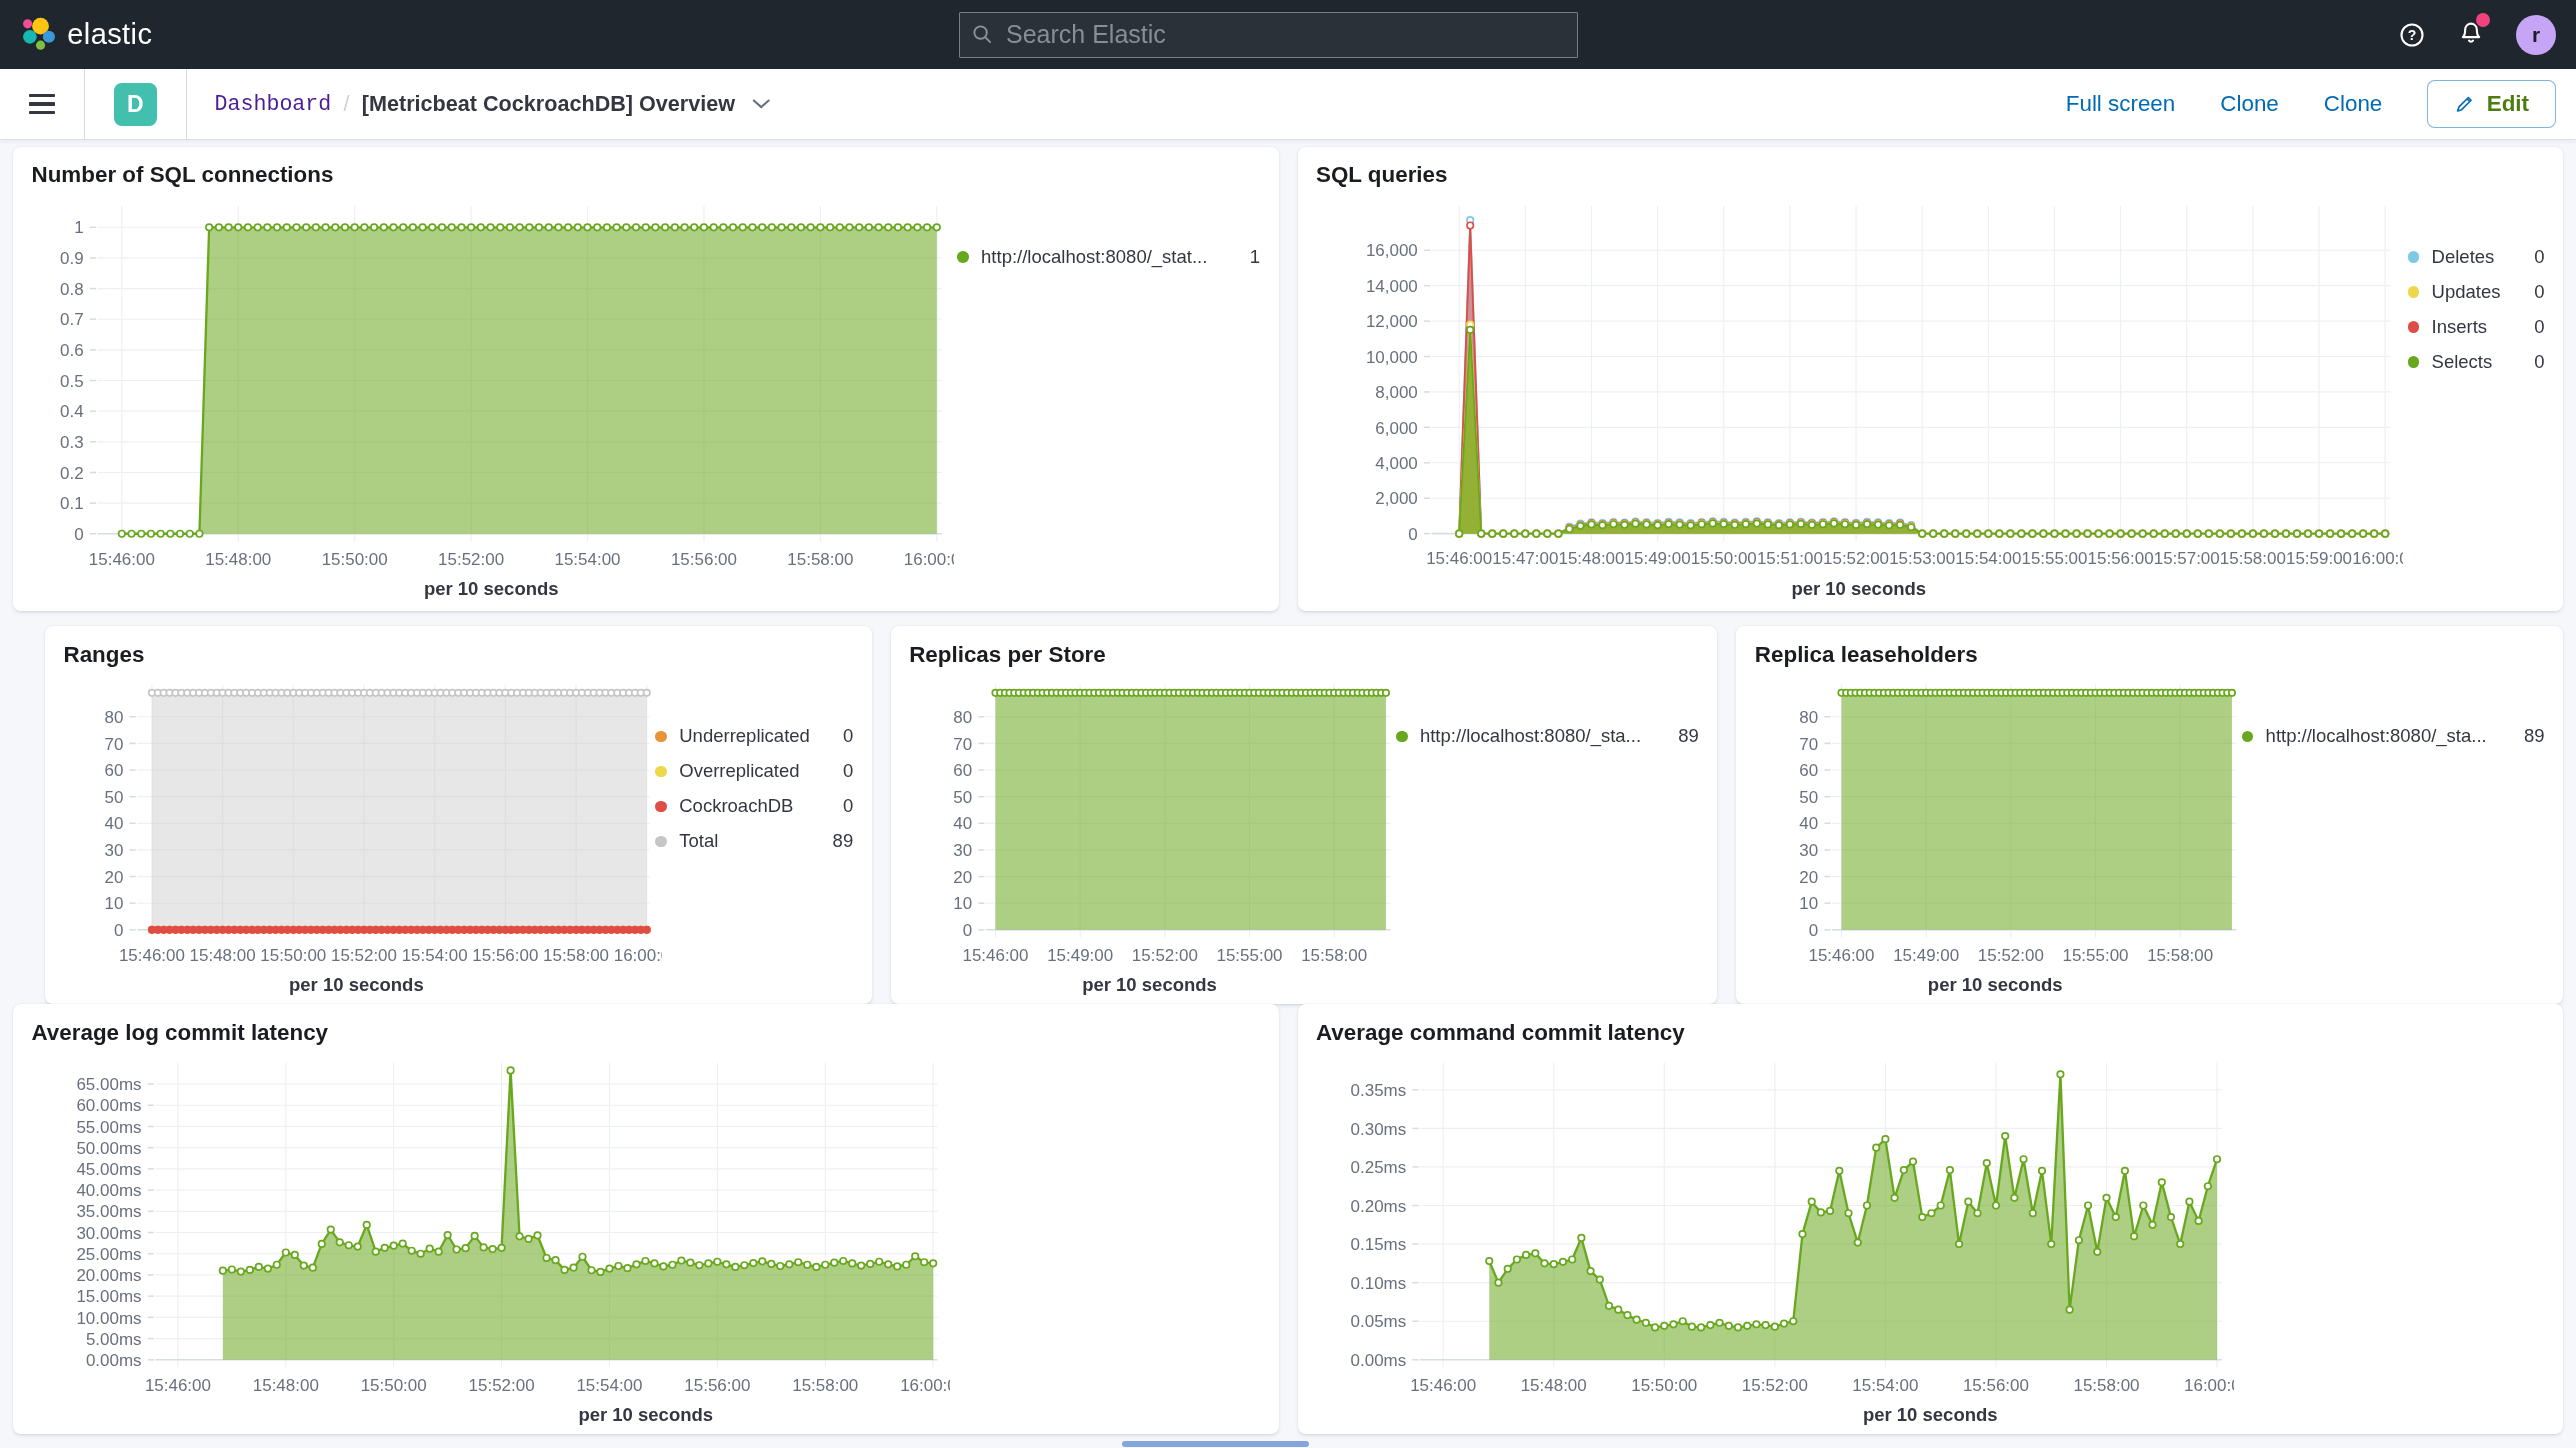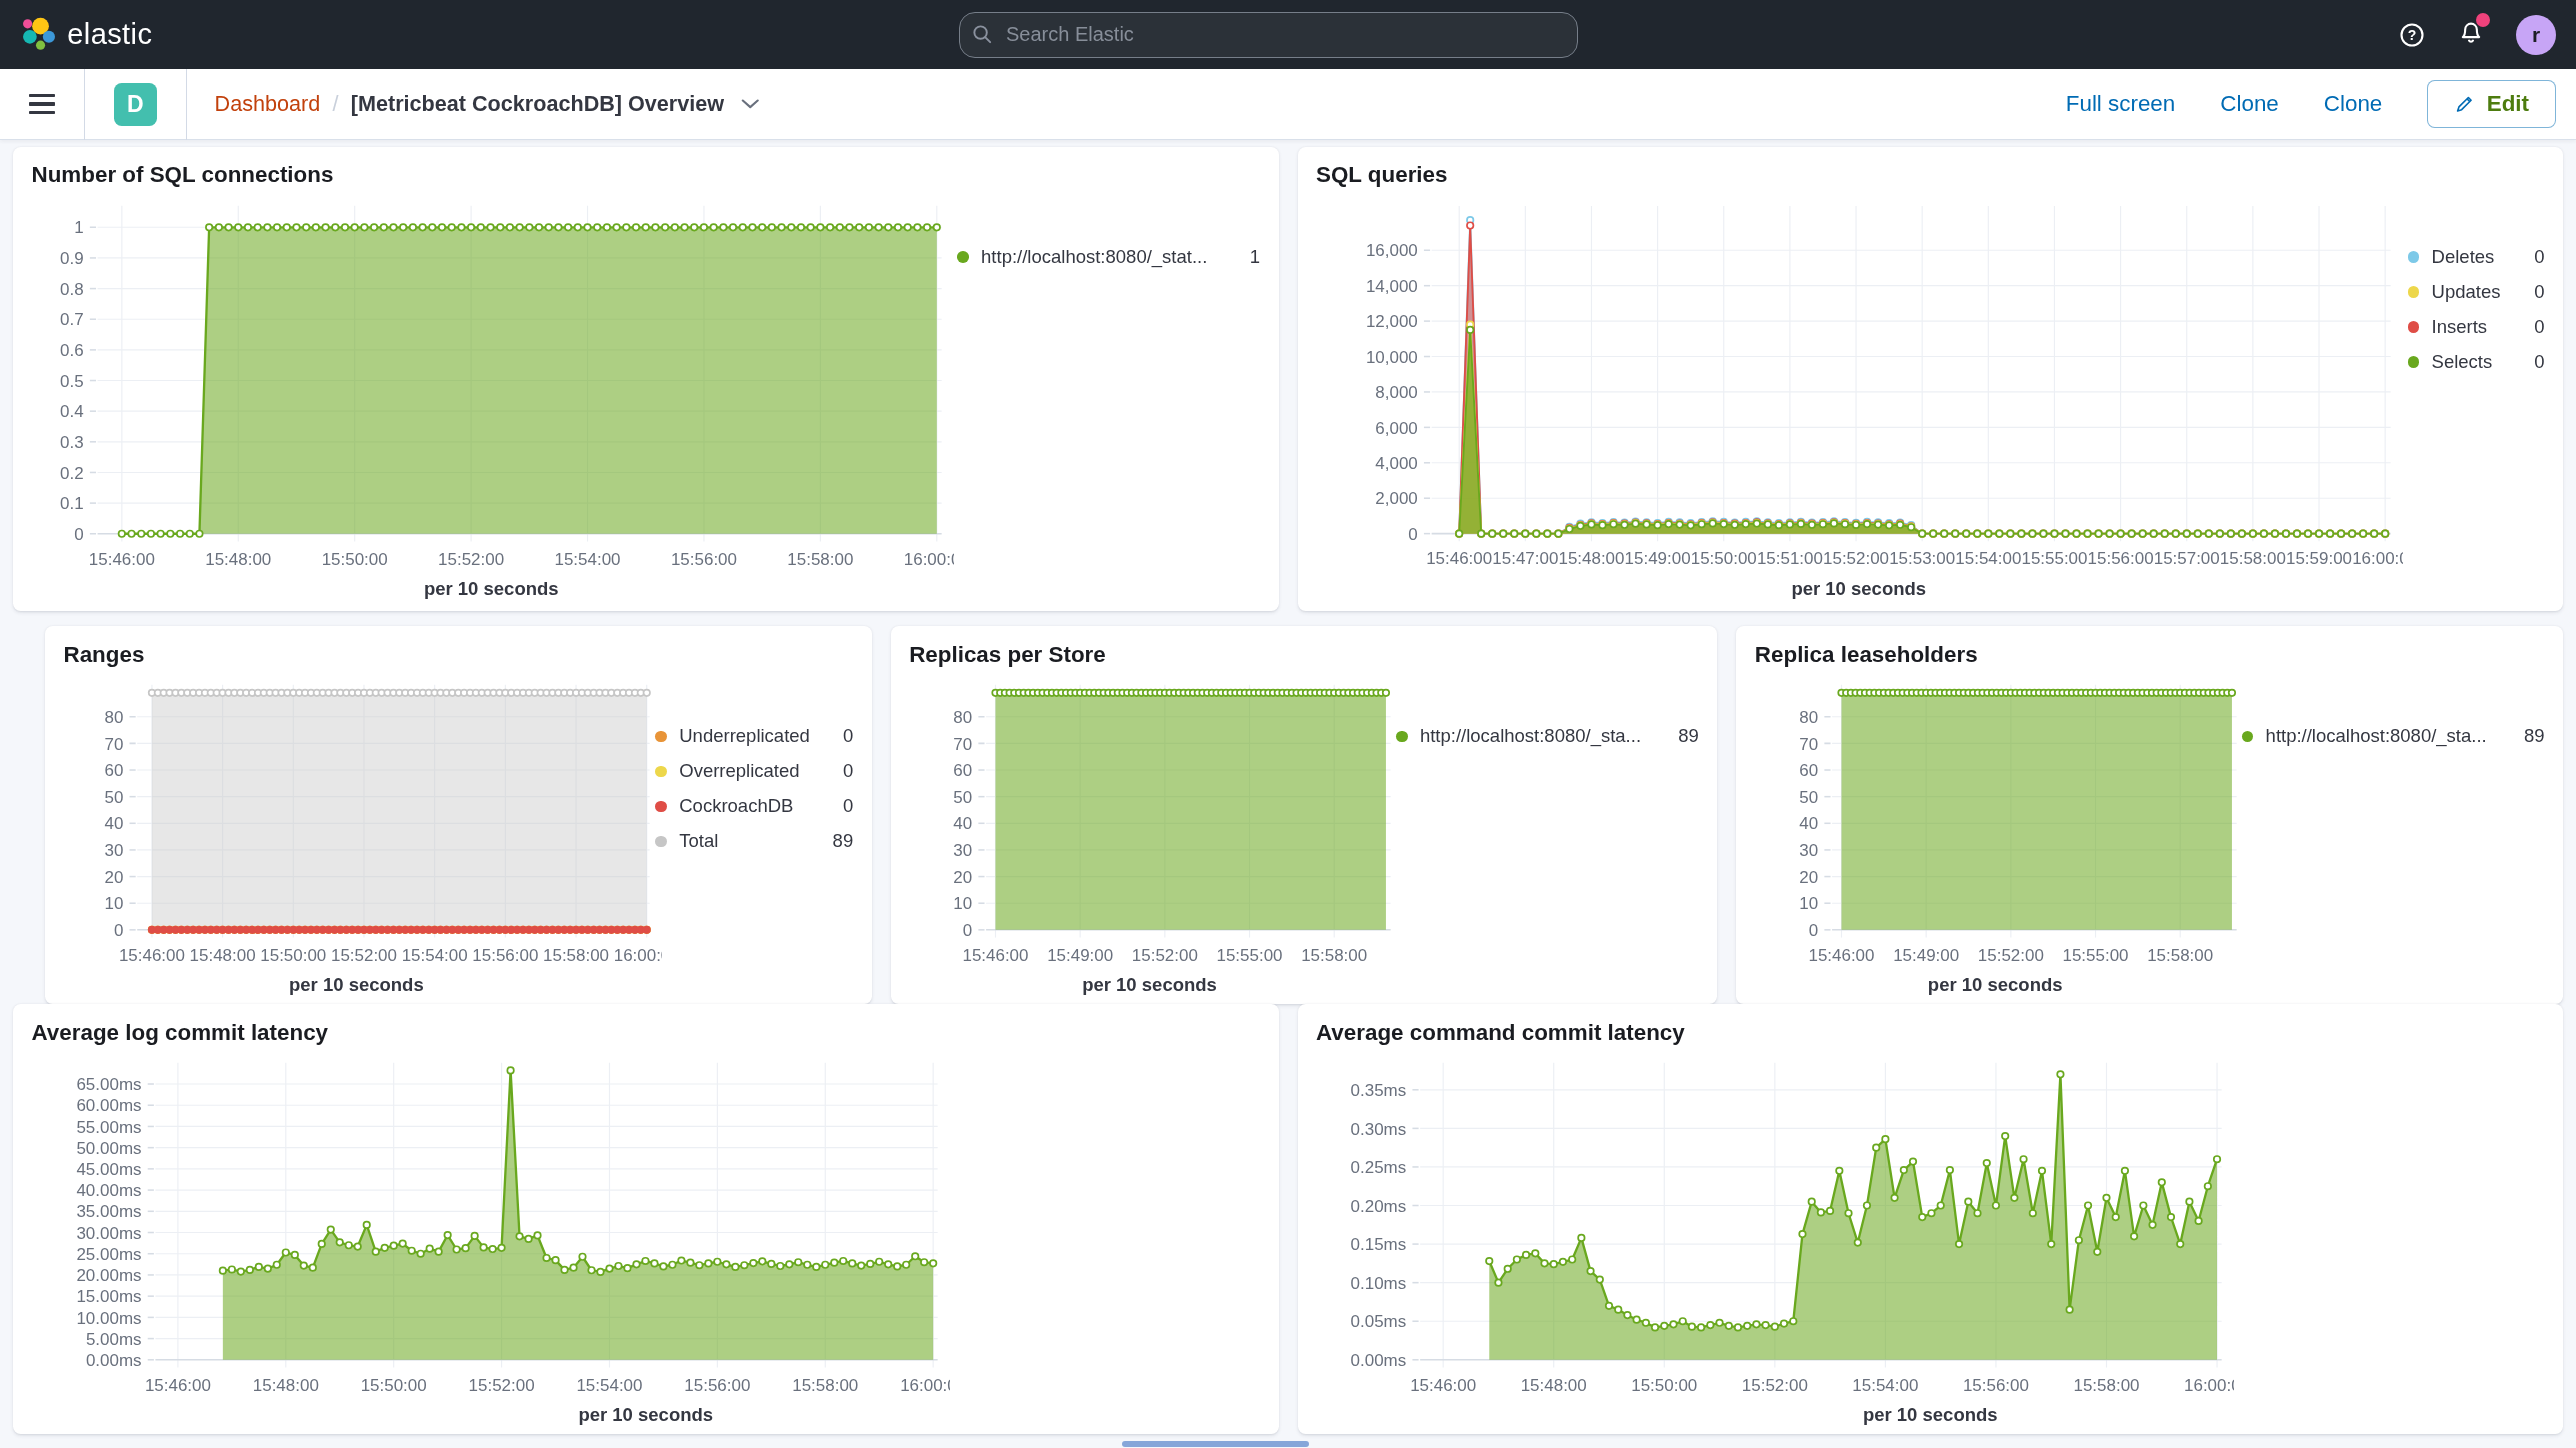--- a/index.html
+++ b/index.html
@@ -2,35 +2,35 @@
 <html style="font-size:12.3px"><head>
 <meta charset="utf-8">
 <style>
   html,body{margin:0;padding:0;background:#f5f7fb;font-family:"Liberation Sans",sans-serif;width:2576px;height:1448px;overflow:hidden;}
   *{box-sizing:border-box;}
   
   .topbar{position:relative;height:69px;background:#20262e;display:flex;align-items:center;}
   .brand{display:flex;align-items:center;gap:12.3px;padding-left:20px;}
   .brand-text{color:#fff;font-size:29px;font-weight:500;letter-spacing:0.4px;}
   .searchwrap{position:absolute;left:959px;top:11.6px;width:619px;height:46px;}
-  .searchbox{width:100%;height:100%;background:rgba(255,255,255,.05);border:0.8px solid #767E89;border-radius:16px;color:#D4DAE5;font-size:20px;padding:0 15.4px 0 46px;outline:none;font-family:"Liberation Sans",sans-serif;}
+  .searchbox{width:100%;height:100%;background:rgba(255,255,255,.05);border:0.8px solid #767E89;border-radius:1px;color:#D4DAE5;font-size:25px;padding:0 15.4px 0 46px;outline:none;font-family:"Liberation Sans",sans-serif;}
   .searchbox::placeholder{color:#878E99;}
   .search-ic{position:absolute;left:12.3px;top:11.6px;}
   .top-actions{position:absolute;right:20px;top:0;height:69px;display:flex;align-items:center;gap:31px;}
   .bell-wrap{position:relative;}
   .notif-dot{position:absolute;top:-6.2px;right:-4.6px;width:14px;height:14px;border-radius:50%;}
   .avatar{width:40px;height:40px;border-radius:50%;display:flex;align-items:center;justify-content:center;font-size:21px;font-weight:600;color:#1D1E24;}
   
   .toolbar{height:71px;background:#fff;display:flex;align-items:center;border-bottom:0.8px solid #D9E0EA;box-shadow:0 1.5px 3.1px rgba(38,49,67,.05);}
   .menu-btn{padding:0 29px;display:flex;flex-direction:column;gap:5.4px;cursor:pointer;}
   .menu-btn span{display:block;width:26px;height:3.1px;background:#343741;border-radius:0.8px;}
   .tdiv{width:0.8px;height:71px;background:#D3DAE6;}
   .appbadge{margin:0 29px;width:43px;height:43px;border-radius:7.7px;background:#43BFAE;color:#fff;font-weight:700;font-size:23px;display:flex;align-items:center;justify-content:center;}
   .breadcrumb{margin-left:28px;display:flex;align-items:center;gap:12.3px;font-size:21.6px;}
-  .bc-root{color:#c2410c;}
+  .bc-root{color:#4c1d95;font-family:Liberation Mono, monospace;}
   .bc-sep{color:#C9D0DB;}
   .bc-current{color:#343741;font-weight:600;}
   .bc-caret{margin-left:4.6px;display:flex;align-items:center;}
   .tb-actions{margin-left:auto;display:flex;align-items:center;gap:45px;padding-right:20px;}
   .tb-link{color:#006BB4;font-size:22.4px;cursor:pointer;}
   .edit-btn{display:flex;align-items:center;gap:10.8px;height:48px;padding:0 26px;border:1.5px solid rgba(0,107,180,.5);border-radius:7.7px;color:#4d7c0f;font-size:22.4px;font-weight:600;background:#fff;cursor:pointer;}
   
   .content{padding:7px 13px 0;}
   .row{display:flex;gap:19px;}
   .row1{margin-bottom:15.4px;}

